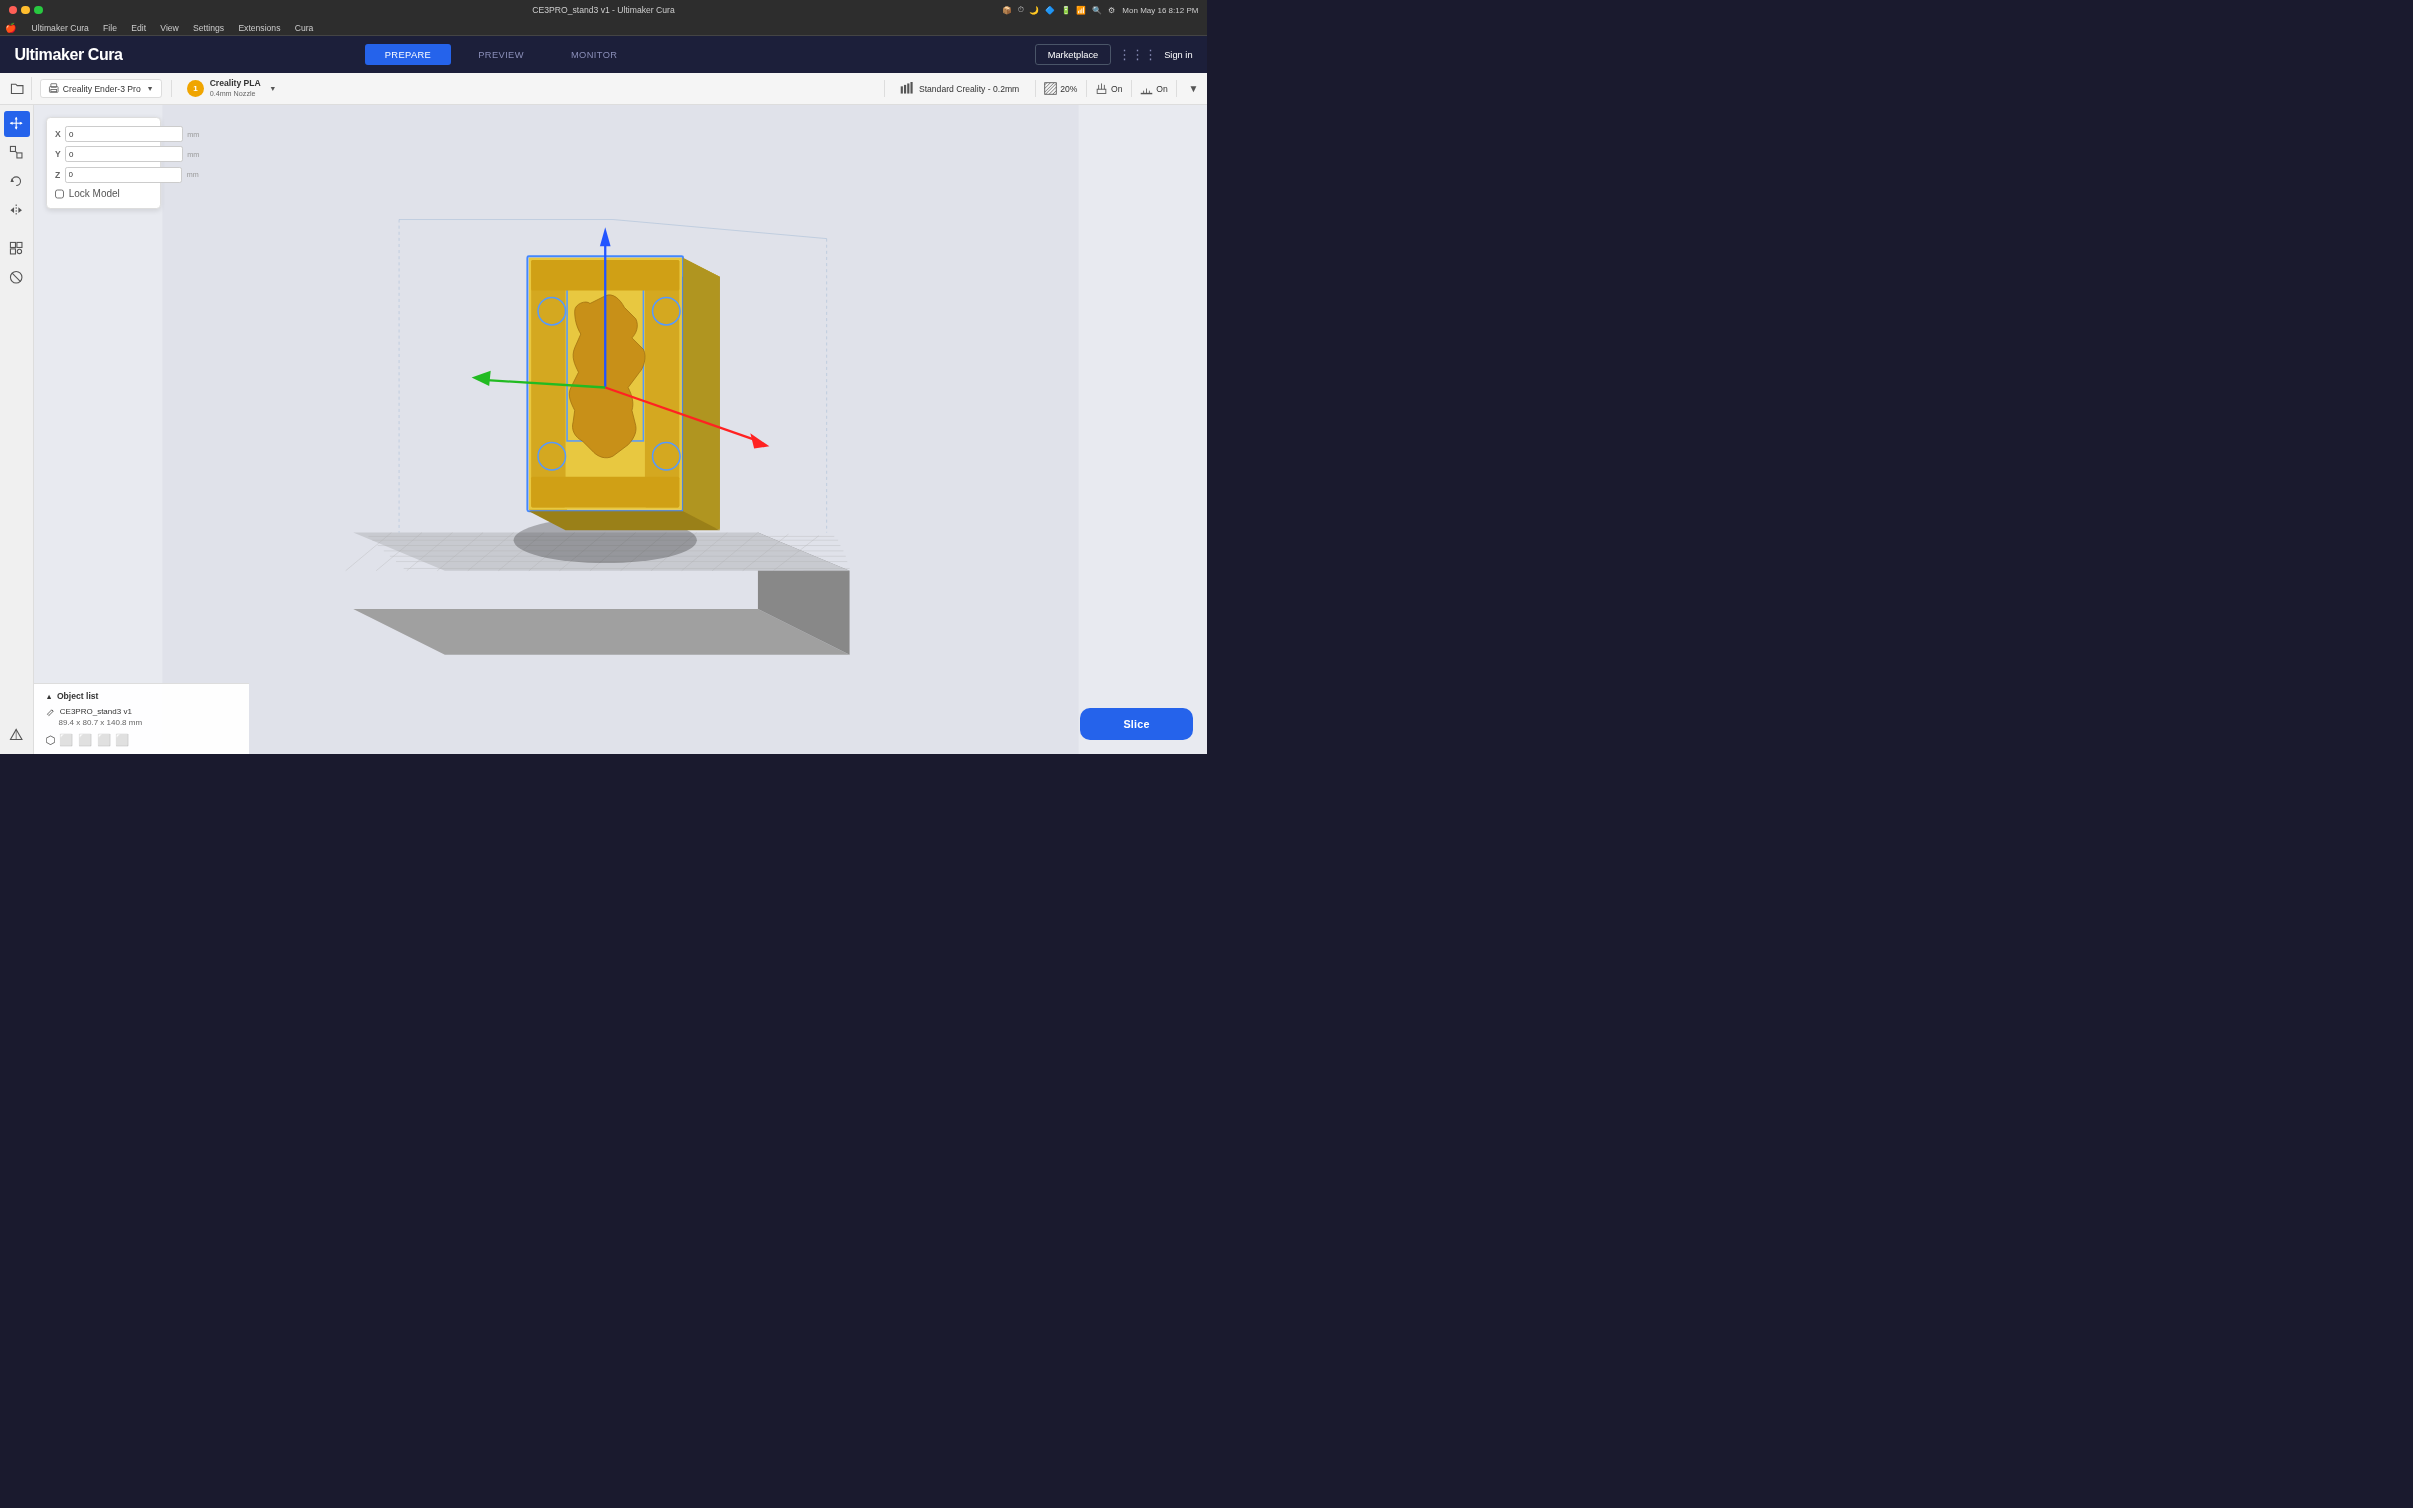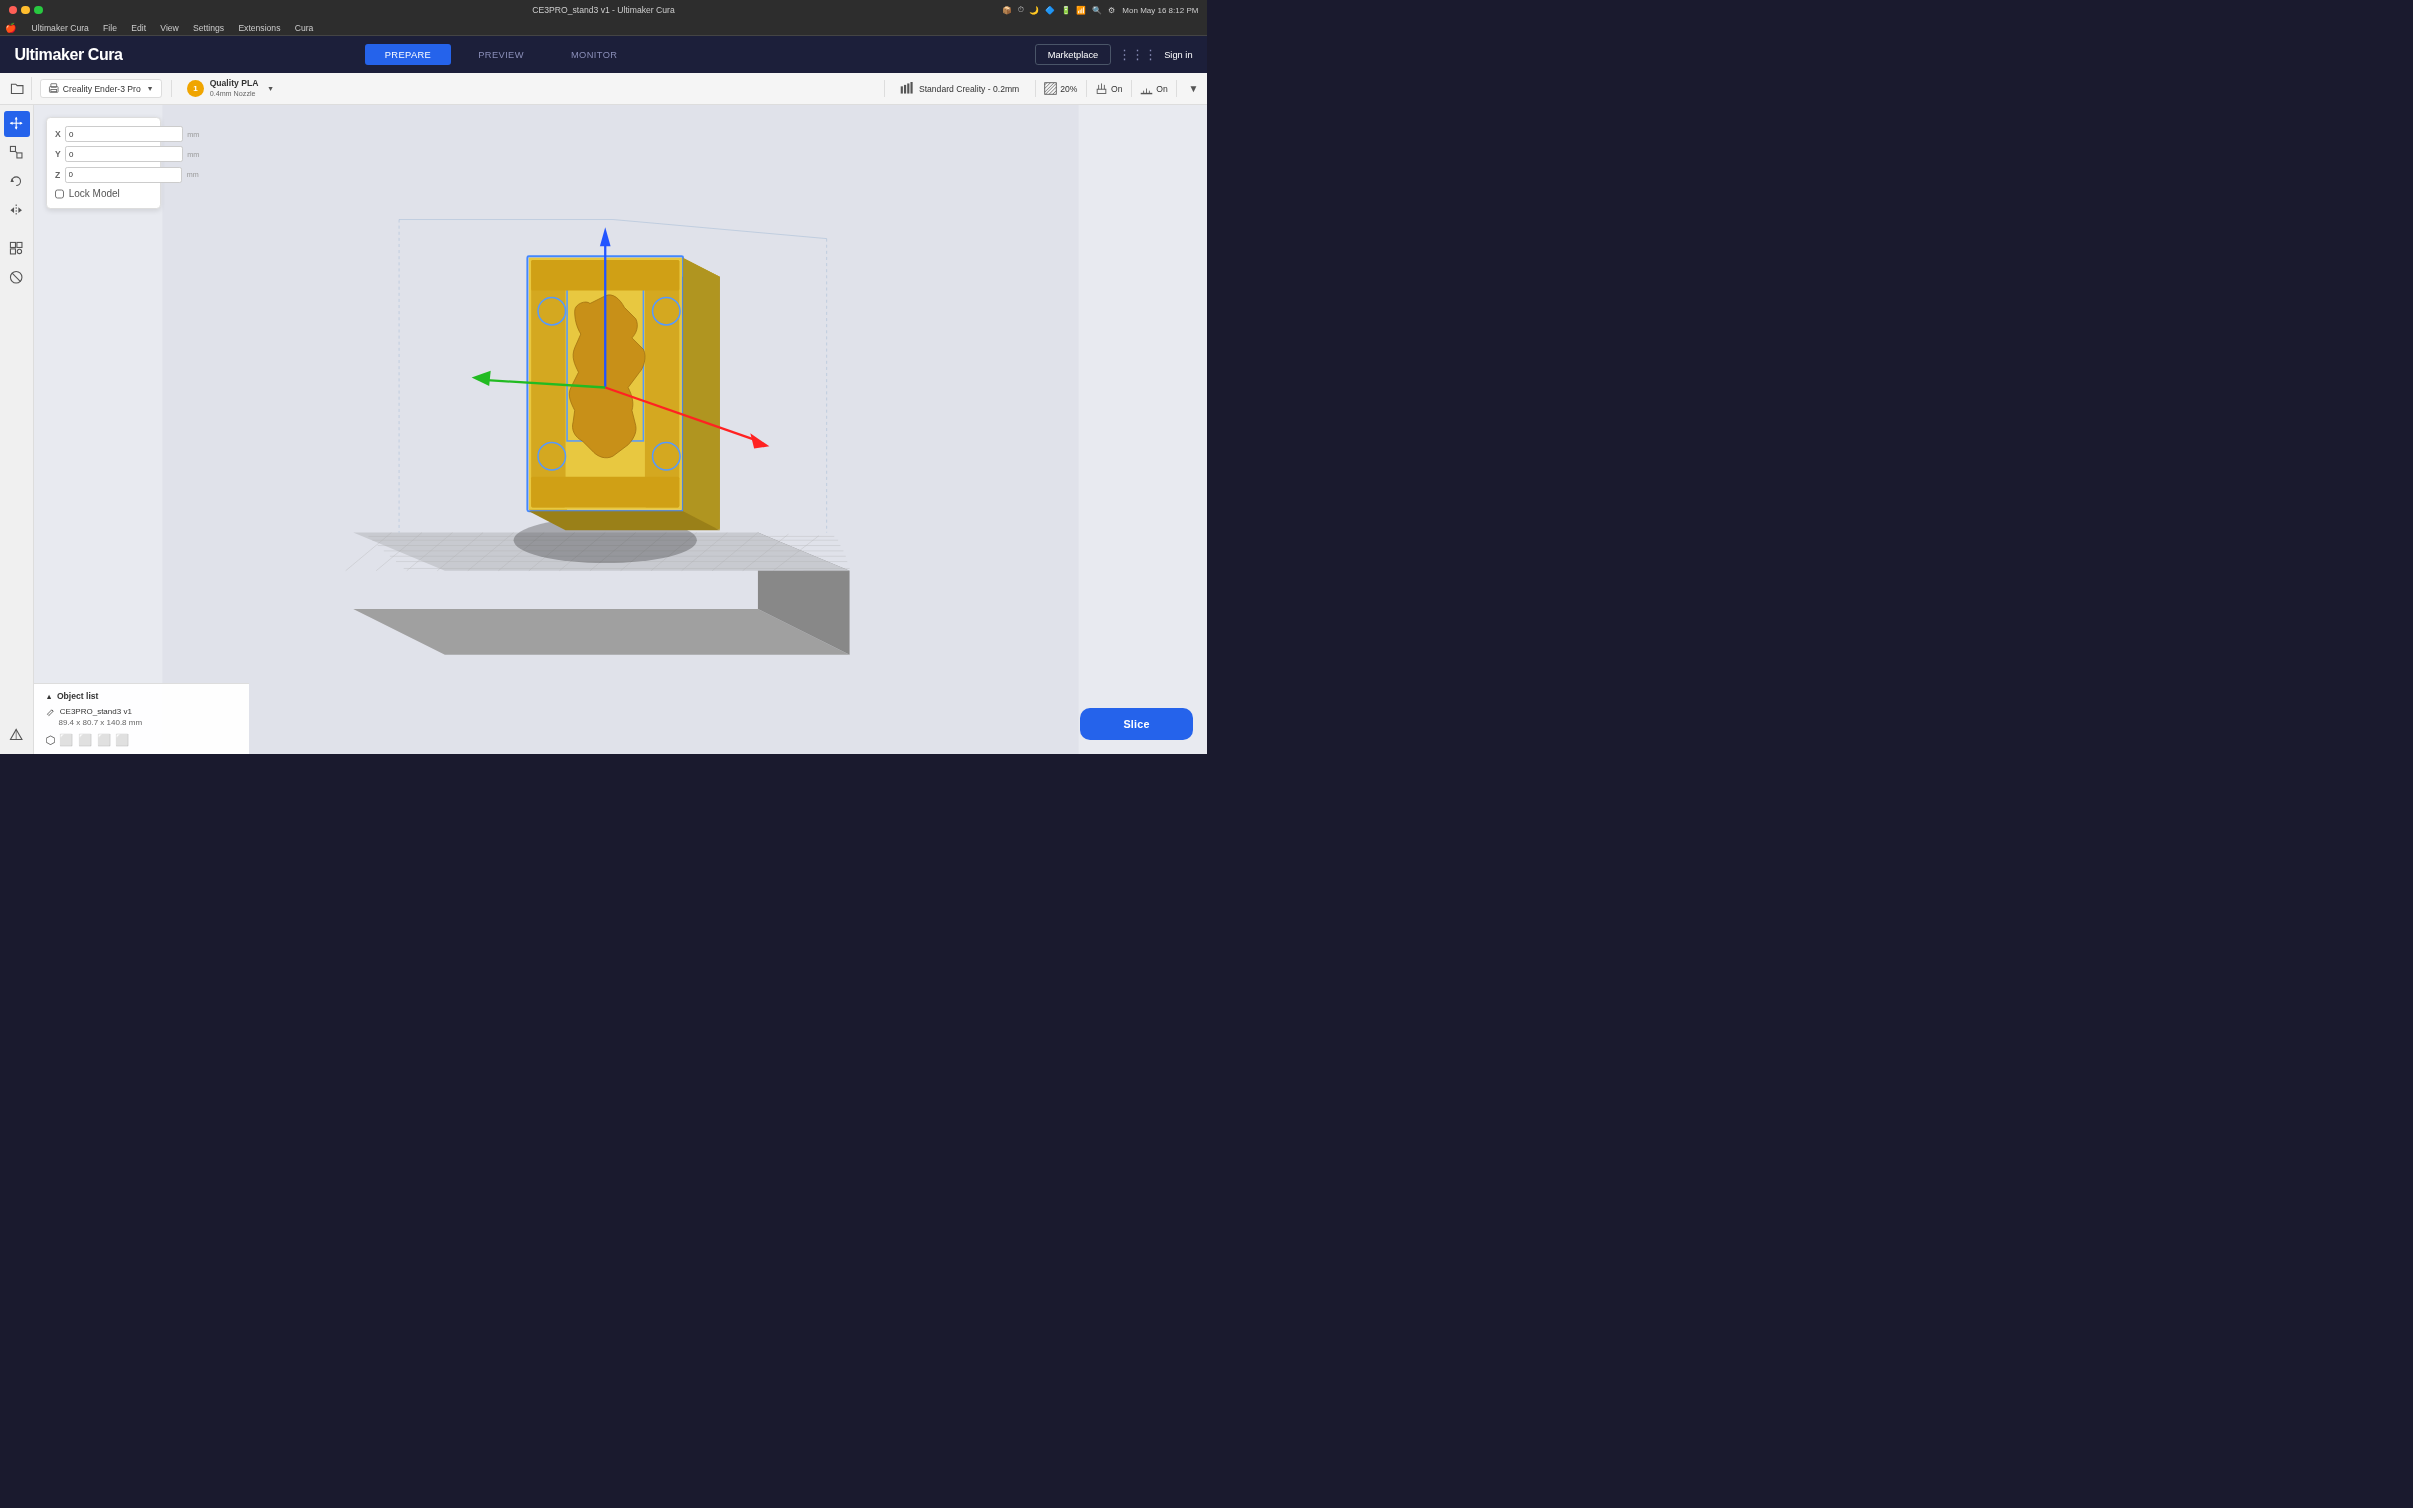--- a/index.html
+++ b/index.html
@@ -465,21 +465,21 @@
     </svg>
     <span>Creality Ender-3 Pro</span>
     <span class="toolbar-chevron">▼</span>
   </div>
 
   <div class="toolbar-divider"></div>
 
   <div class="material-selector">
     <div class="material-icon">1</div>
     <div class="material-info">
-      <div class="material-name">Quality PLA</div>
+      <div class="material-name">Creality PLA</div>
       <div class="material-sub">0.4mm Nozzle</div>
     </div>
     <span class="toolbar-chevron">▼</span>
   </div>
 
   <div class="toolbar-divider"></div>
 
   <div class="quality-section">
     <svg width="13" height="13" viewBox="0 0 18 18">
       <rect x="1" y="6" width="3" height="10" fill="#555"></rect>

